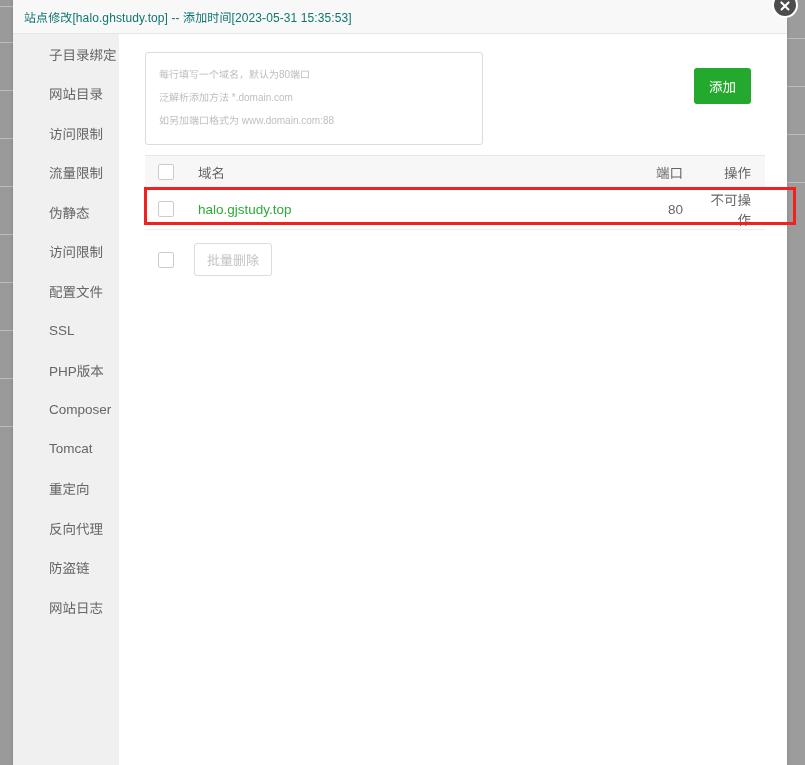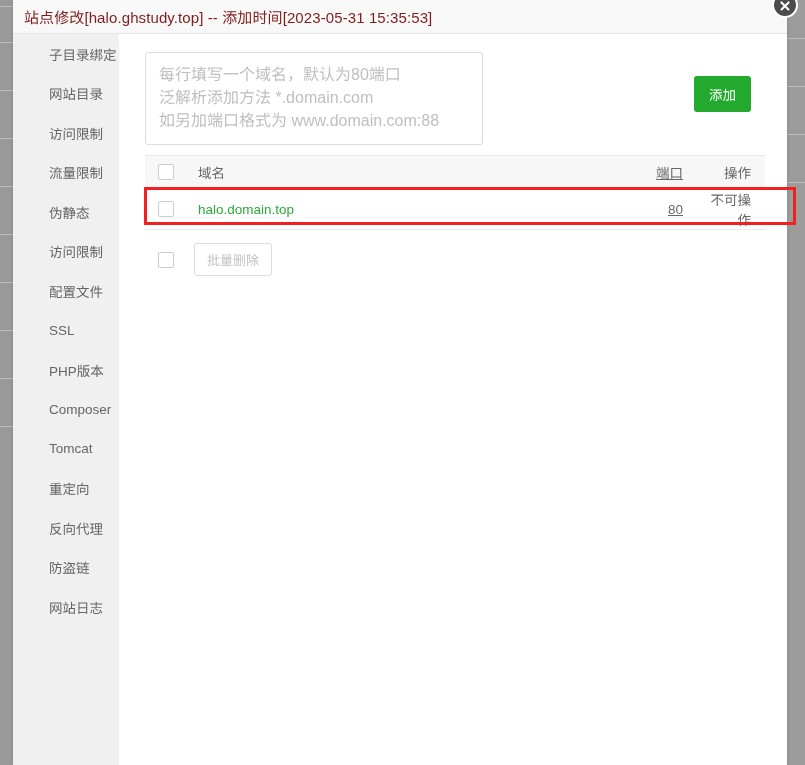--- a/index.html
+++ b/index.html
@@ -56,22 +56,22 @@
   .modal-header {
     height: 34px;
     background: #f8f8f8;
     border-bottom: 1px solid #e6e6e6;
     display: flex;
     align-items: center;
     padding: 0 12px 0 11px;
     box-sizing: border-box;
   }
   .modal-title {
-    font-size: 15px;
-    color: #7f1d1d;
+    font-size: 12px;
+    color: #0f766e;
     white-space: nowrap;
     letter-spacing: .1px;
   }
 
   .close-btn {
     position: absolute;
     right: 7px;
     top: -8px;
     width: 26px;
     height: 26px;
@@ -148,32 +148,32 @@
     justify-content: space-between;
   }
   .domain-box {
     width: 338px;
     height: 93px;
     border: 1px solid #dcdcdc;
     border-radius: 3px;
     box-sizing: border-box;
     padding: 10px 13px;
     color: #bfbfbf;
-    font-size: 16px;
+    font-size: 10px;
     line-height: 23px;
     resize: none;
     outline: none;
     background: #fff;
     font-family: "Liberation Sans", "DejaVu Sans", sans-serif;
     overflow: hidden;
   }
   .domain-box::placeholder { color: #bfbfbf; }
 
   .add-btn {
-    margin-top: 24px;
+    margin-top: 16px;
     margin-right: 14px;
     background: #23a92e;
     color: #ffffff;
     border: none;
     border-radius: 3px;
     font-size: 13.5px;
     padding: 8px 15px;
     cursor: pointer;
     font-family: "Liberation Sans", "DejaVu Sans", sans-serif;
   }
@@ -201,21 +201,21 @@
   }
   table.domains tbody td {
     height: 35px;
     border-bottom: 1px solid #ececec;
     padding: 0 12px;
     box-sizing: border-box;
     color: #666;
     background: #fff;
   }
   .col-check { width: 40px; padding-left: 13px !important; }
-  .col-port  { text-align: right !important; width: 70px; text-decoration: underline; }
+  .col-port  { text-align: right !important; width: 70px; }
   .col-op    { text-align: right !important; width: 70px; padding-right: 14px !important; }
 
   .domain-link {
     color: #2eaa37;
     text-decoration: none;
     cursor: pointer;
   }
 
   .cbox {
     width: 16px;
@@ -364,21 +364,21 @@
               <th class="col-port">端口</th>
               <th class="col-op">操作</th>
             </tr>
           </thead>
           <tbody>
             <tr>
               <td class="col-check">
                 <span class="cbox"></span>
               </td>
               <td>
-                <a class="domain-link" href="#">halo.domain.top</a>
+                <a class="domain-link" href="#">halo.gjstudy.top</a>
               </td>
               <td class="col-port">80</td>
               <td class="col-op">不可操作</td>
             </tr>
           </tbody>
         </table>
 
         <div class="highlight-box"></div>
       </div>
 

